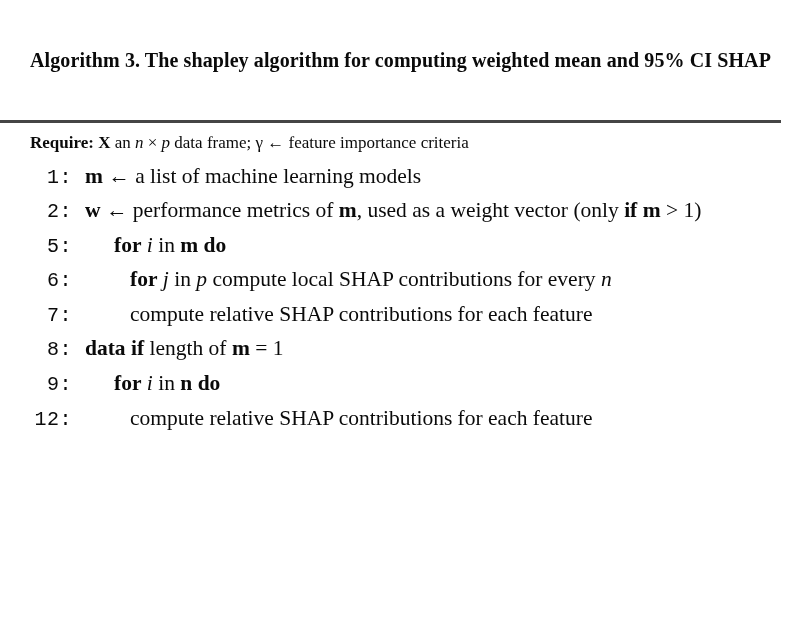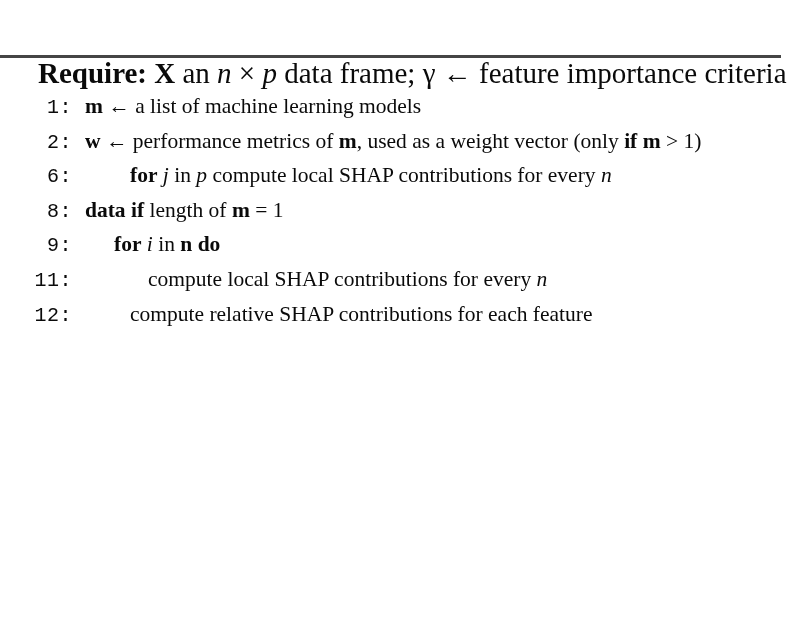--- a/index.html
+++ b/index.html
@@ -27,22 +27,23 @@
     letter-spacing: 0.1px;
     white-space: pre;
   }
   .rule {
     height: 3px;
     width: 781px;
     background: var(--rule, #454545);
   }
   .rule-top { margin-top: 5px; }
   .require-line {
-    padding-left: 38px;
-    font-size: 29px;
+    margin-top: 5px;
+    padding-left: 30px;
+    font-size: 17px;
     line-height: 30px;
     white-space: pre-wrap;
   }
   .algo-lines { margin-top: 1px; }
   .algo-line {
     height: 34.6px;
     line-height: 34.6px;
     font-size: 21.5px;
     white-space: pre;
   }
@@ -66,29 +67,31 @@
   .sb  { font-weight: bold; }
   .si  { font-style: italic; }
   .sr  { }
 </style>
 </head>
 <body>
 
 <div class="algo-box">
 
   <div class="algo-title">
+    <div>Algorithm 3. The shapley algorithm for computing weighted mean and 95% CI SHAP</div>
   </div>
 
   <div class="rule rule-top"></div>
 
   <div class="require-line"><span class="sb">Require: </span><span class="sb">X</span><span class="sr"> an </span><span class="si">n</span><span class="sr"> × </span><span class="si">p</span><span class="sr"> data frame; γ ← feature importance criteria</span></div>
 
   <div class="algo-lines">
       <div class="algo-line"><span class="lnum">1:</span><span class="lcontent ind0"><span class="sb">m</span><span class="sr"> ← a list of machine learning models</span></span></div>
       <div class="algo-line"><span class="lnum">2:</span><span class="lcontent ind0"><span class="sb">w</span><span class="sr"> ← performance metrics of </span><span class="sb">m</span><span class="sr">, used as a weight vector (only </span><span class="sb">if m</span><span class="sr"> &gt; 1)</span></span></div>
+      <div class="algo-line"><span class="lnum">5:</span><span class="lcontent ind1"><span class="sb">for</span><span class="sr"> </span><span class="si">i</span><span class="sr"> in </span><span class="sb">m do</span></span></div>
       <div class="algo-line"><span class="lnum">6:</span><span class="lcontent ind2"><span class="sb">for</span><span class="sr"> </span><span class="si">j</span><span class="sr"> in </span><span class="si">p</span><span class="sr"> compute local SHAP contributions for every </span><span class="si">n</span></span></div>
+      <div class="algo-line"><span class="lnum">7:</span><span class="lcontent ind2"><span class="sr">compute relative SHAP contributions for each feature</span></span></div>
       <div class="algo-line"><span class="lnum">8:</span><span class="lcontent ind0"><span class="sb">data if</span><span class="sr"> length of </span><span class="sb">m</span><span class="sr"> = 1</span></span></div>
       <div class="algo-line"><span class="lnum">9:</span><span class="lcontent ind1"><span class="sb">for</span><span class="sr"> </span><span class="si">i</span><span class="sr"> in </span><span class="sb">n do</span></span></div>
-      <div class="algo-line"><span class="lnum">11:</span><span class="lcontent ind3"><span class="sr">compute local SHAP contributions for every </span><span class="si">n</span></span></div>
       <div class="algo-line"><span class="lnum">12:</span><span class="lcontent ind2"><span class="sr">compute relative SHAP contributions for each feature</span></span></div>
     </div>
 
 </div>
 
 </body></html>

